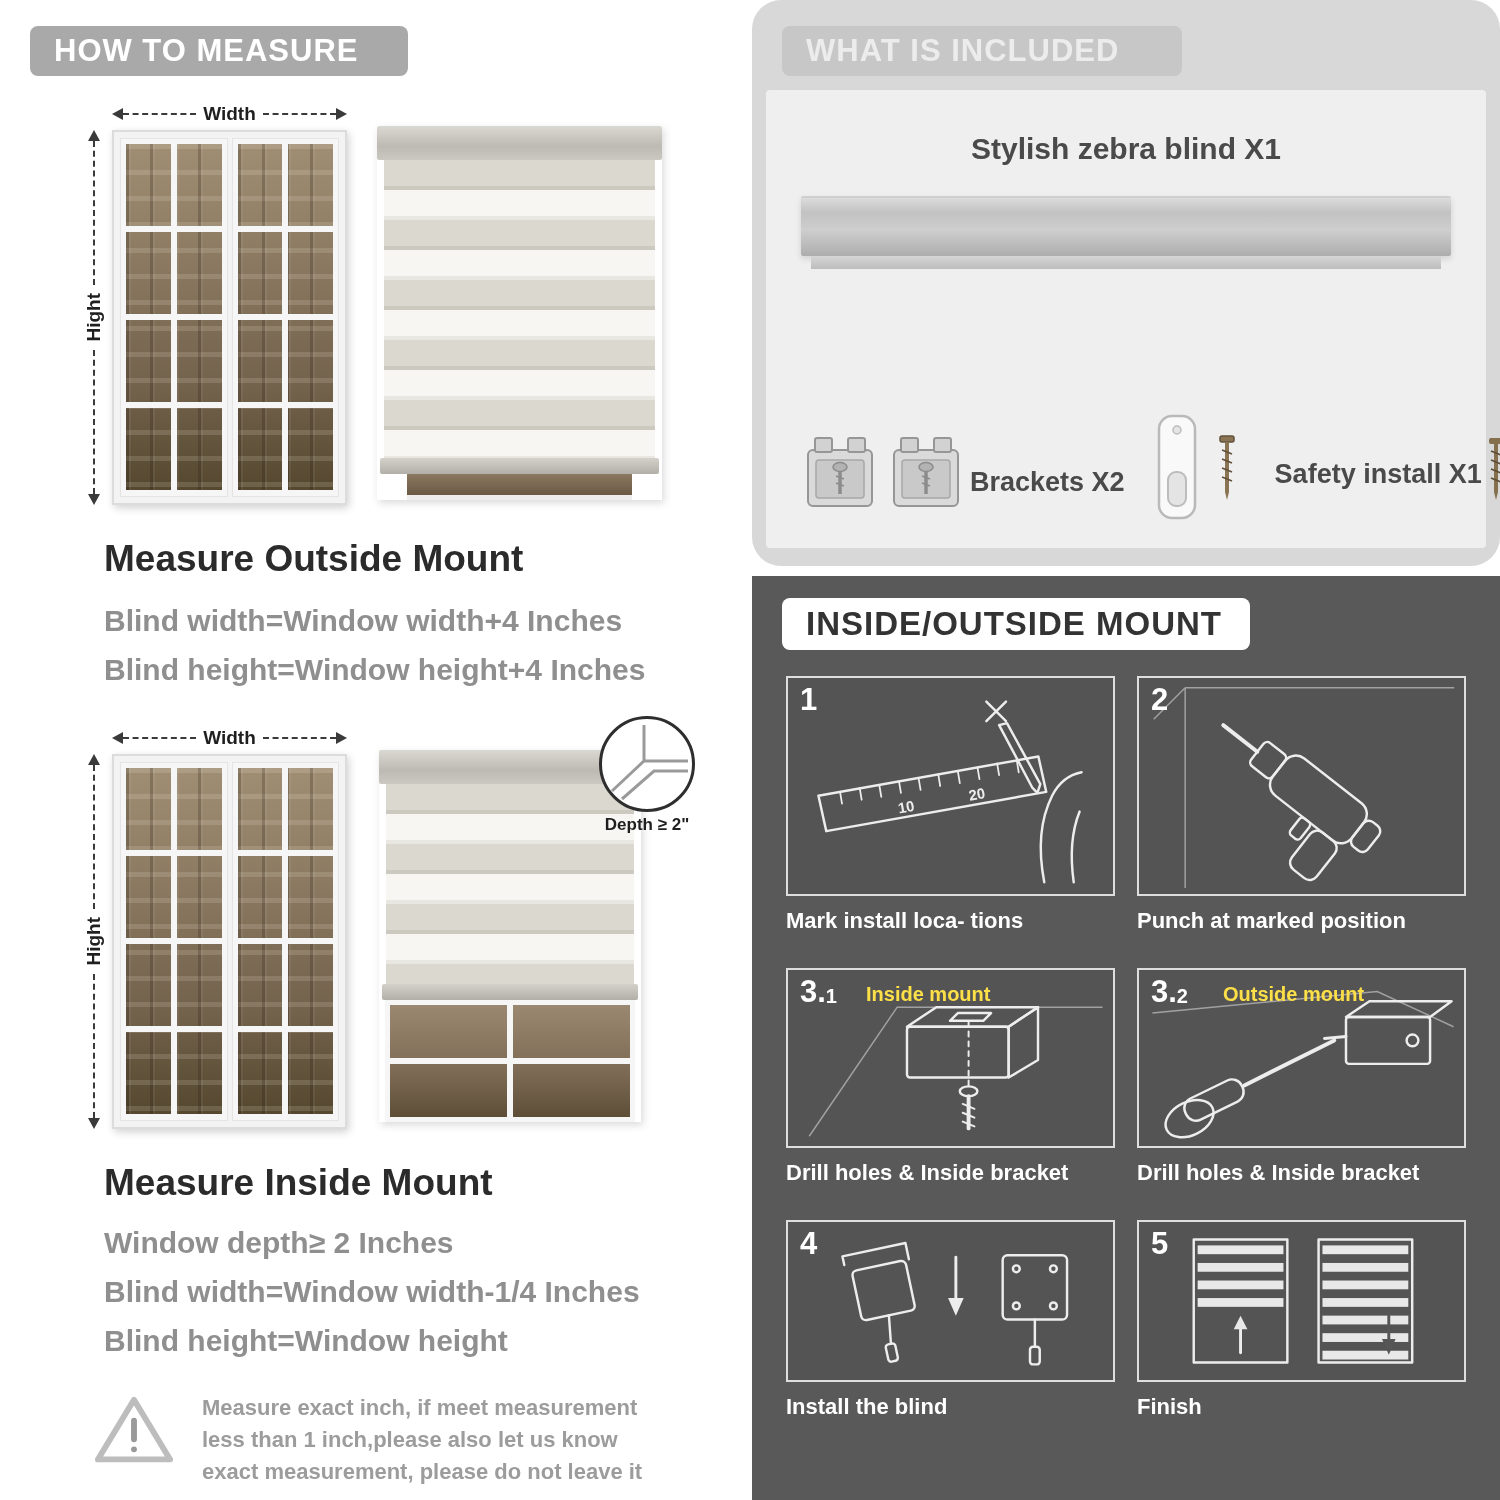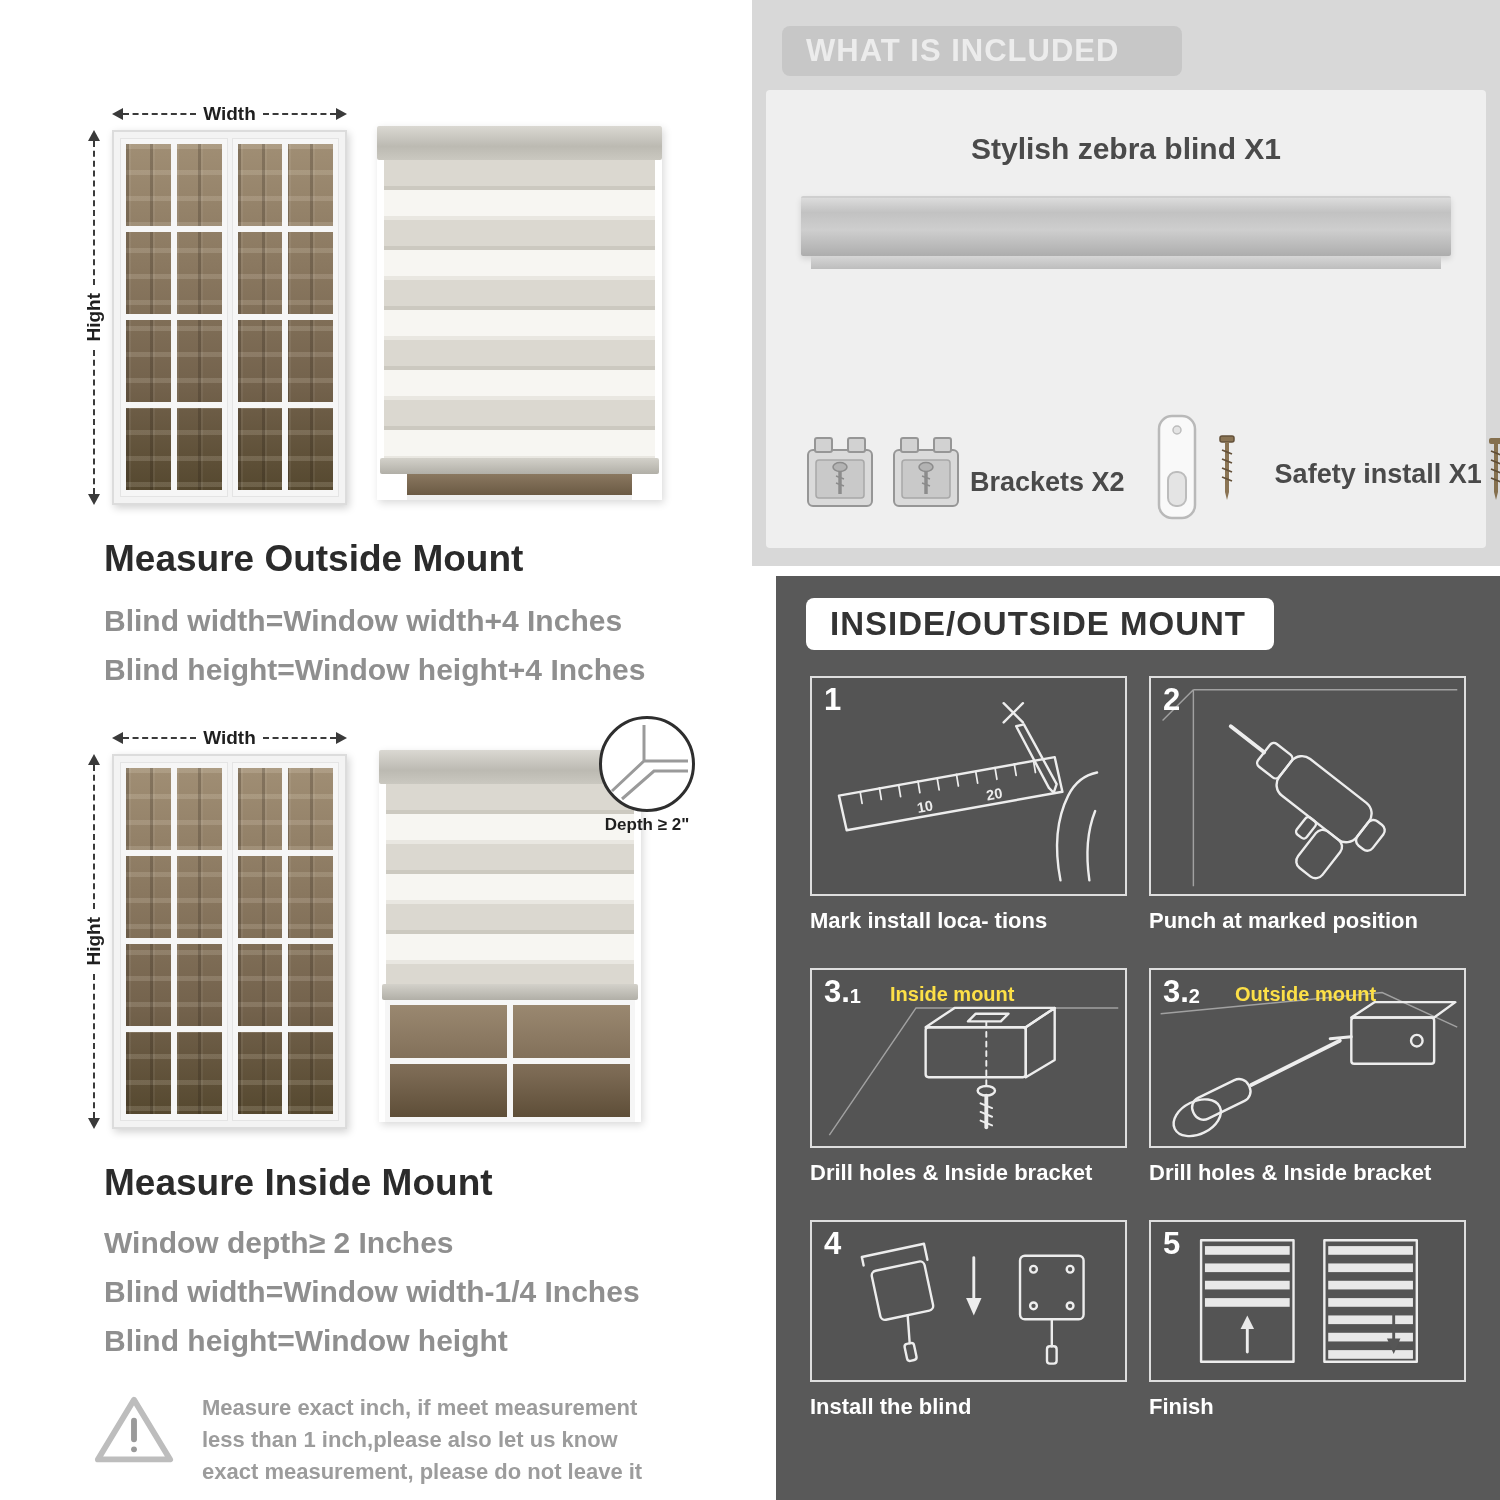--- a/index.html
+++ b/index.html
@@ -53,23 +53,23 @@
   .depth-circle{width:90px;height:90px;margin:0 auto;border-radius:50%;border:3px solid #2e2e2e;background:#fff;overflow:hidden;}
   .depth-lbl{margin-top:3px;font-size:17px;font-weight:bold;color:#1f1f1f;}
 
   .sec-title{position:absolute;left:104px;font-size:37px;font-weight:bold;color:#2b2b2b;}
   .sec-lines{position:absolute;left:104px;font-size:30px;font-weight:bold;color:#8f8f8f;line-height:49px;}
 
   .warning{position:absolute;left:92px;top:1364px;display:flex;gap:26px;width:590px;align-items:flex-start;margin-top:28px;}
   .warn-text{font-size:22px;font-weight:bold;color:#9c9c9c;line-height:1.45;width:455px;}
 
   
-  .included{position:relative;height:566px;background:#d8d8d8;}
+  .included{position:relative;height:566px;background:#d8d8d8;border-radius:29px;}
   .gap-strip{height:10px;background:#fff;}
-  .mount{position:relative;flex:1;background:#595959;margin-left:24px;}
+  .mount{position:relative;flex:1;background:#595959;}
 
   .banner-included{position:absolute;left:30px;top:26px;width:400px;height:50px;background:#c7c7c7;color:#ececec;font-size:31px;padding-left:24px;z-index:2;}
   .included-card{position:absolute;left:14px;right:14px;top:90px;bottom:18px;background:#efefef;border-radius:4px;}
   .product-title{padding-top:42px;text-align:center;font-size:30px;font-weight:bold;color:#4a4a4a;}
   .headrail{position:relative;width:650px;height:58px;margin:30px auto 0;background:linear-gradient(180deg,#dcdcdc 0%,#c2c2c2 25%,#cecece 55%,#adadad 100%);border-top:2px solid #cfcfcf;border-radius:2px;box-shadow:0 3px 6px rgba(0,0,0,0.12);}
   .headrail::after{content:"";position:absolute;left:10px;right:10px;bottom:-13px;height:13px;background:linear-gradient(180deg,#d6d6d6,#bdbdbd);}
   .included-items{position:absolute;left:34px;right:34px;bottom:24px;display:flex;justify-content:space-between;align-items:flex-end;}
   .inc-item{display:flex;flex-direction:row;align-items:center;}
   .inc-label{margin-top:12px;font-size:27px;font-weight:bold;color:#4a4a4a;white-space:nowrap;}
 
@@ -88,20 +88,21 @@
   .faint{stroke:rgba(255,255,255,0.45);stroke-width:1.5;fill:none;}
   .rtxt{fill:#ededed;font-size:15px;font-weight:bold;}
 </style>
 </head>
 <body>
 
 <div class="page">
 
   <div class="left-col">
 
+    <div class="pill banner-left">HOW TO MEASURE</div>
 
     <div class="measure-group" style="left:76px;top:102px;">
       <div class="win-unit">
         <div class="arrow-h">
           <span class="tri tri-left"></span>
           <span class="dash-h"></span>
           <span class="arrow-lbl-h">Width</span>
           <span class="dash-h"></span>
           <span class="tri tri-right"></span>
         </div>

